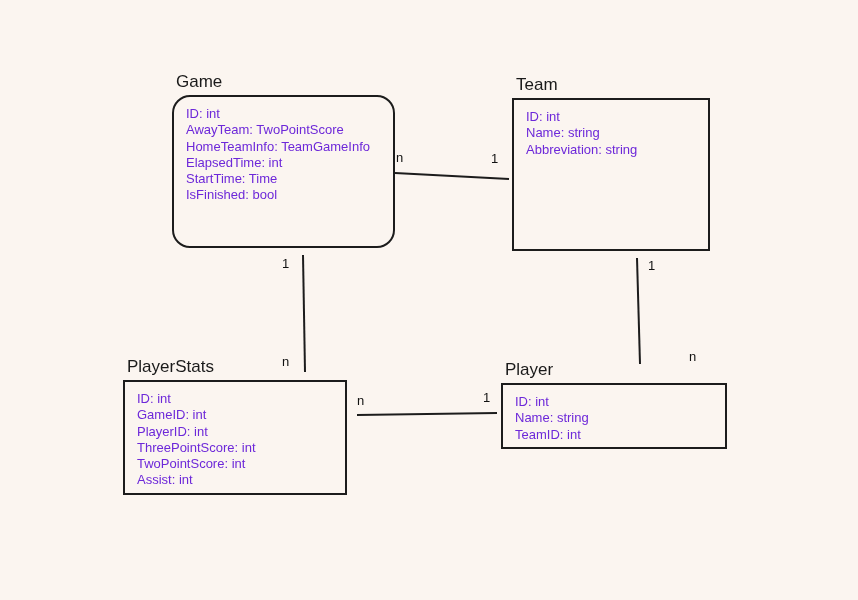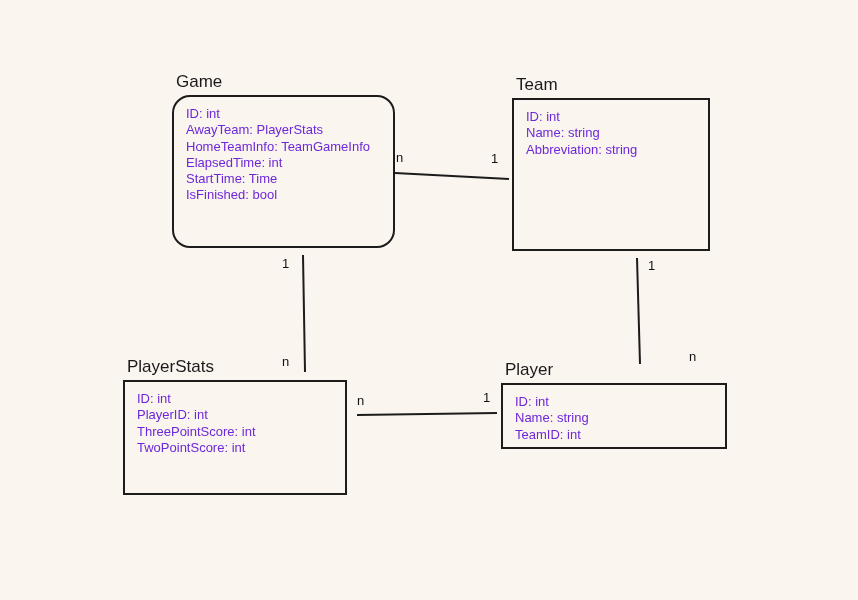--- a/index.html
+++ b/index.html
@@ -78,44 +78,46 @@
     <line x1="395" y1="173" x2="509" y2="179" stroke="#1c1c1c" stroke-width="2"></line>
     <line x1="303" y1="255" x2="305" y2="372" stroke="#1c1c1c" stroke-width="2"></line>
     <line x1="637" y1="258" x2="640" y2="364" stroke="#1c1c1c" stroke-width="2"></line>
     <line x1="357" y1="415" x2="497" y2="413" stroke="#1c1c1c" stroke-width="2"></line>
   </svg>
 
   <div class="entity" id="entity-game">
     <div class="entity-title">Game</div>
     <div class="fields">
       <div class="field">ID: int</div>
-      <div class="field">AwayTeam: PlayerStats</div>
+      <div class="field">AwayTeam: TwoPointScore</div>
       <div class="field">HomeTeamInfo: TeamGameInfo</div>
       <div class="field">ElapsedTime: int</div>
       <div class="field">StartTime: Time</div>
       <div class="field">IsFinished: bool</div>
     </div>
   </div>
 
   <div class="entity" id="entity-team">
     <div class="entity-title">Team</div>
     <div class="fields">
       <div class="field">ID: int</div>
       <div class="field">Name: string</div>
       <div class="field">Abbreviation: string</div>
     </div>
   </div>
 
   <div class="entity" id="entity-playerstats">
     <div class="entity-title">PlayerStats</div>
     <div class="fields">
       <div class="field">ID: int</div>
+      <div class="field">GameID: int</div>
       <div class="field">PlayerID: int</div>
       <div class="field">ThreePointScore: int</div>
       <div class="field">TwoPointScore: int</div>
+      <div class="field">Assist: int</div>
     </div>
   </div>
 
   <div class="entity" id="entity-player">
     <div class="entity-title">Player</div>
     <div class="fields">
       <div class="field">ID: int</div>
       <div class="field">Name: string</div>
       <div class="field">TeamID: int</div>
     </div>

